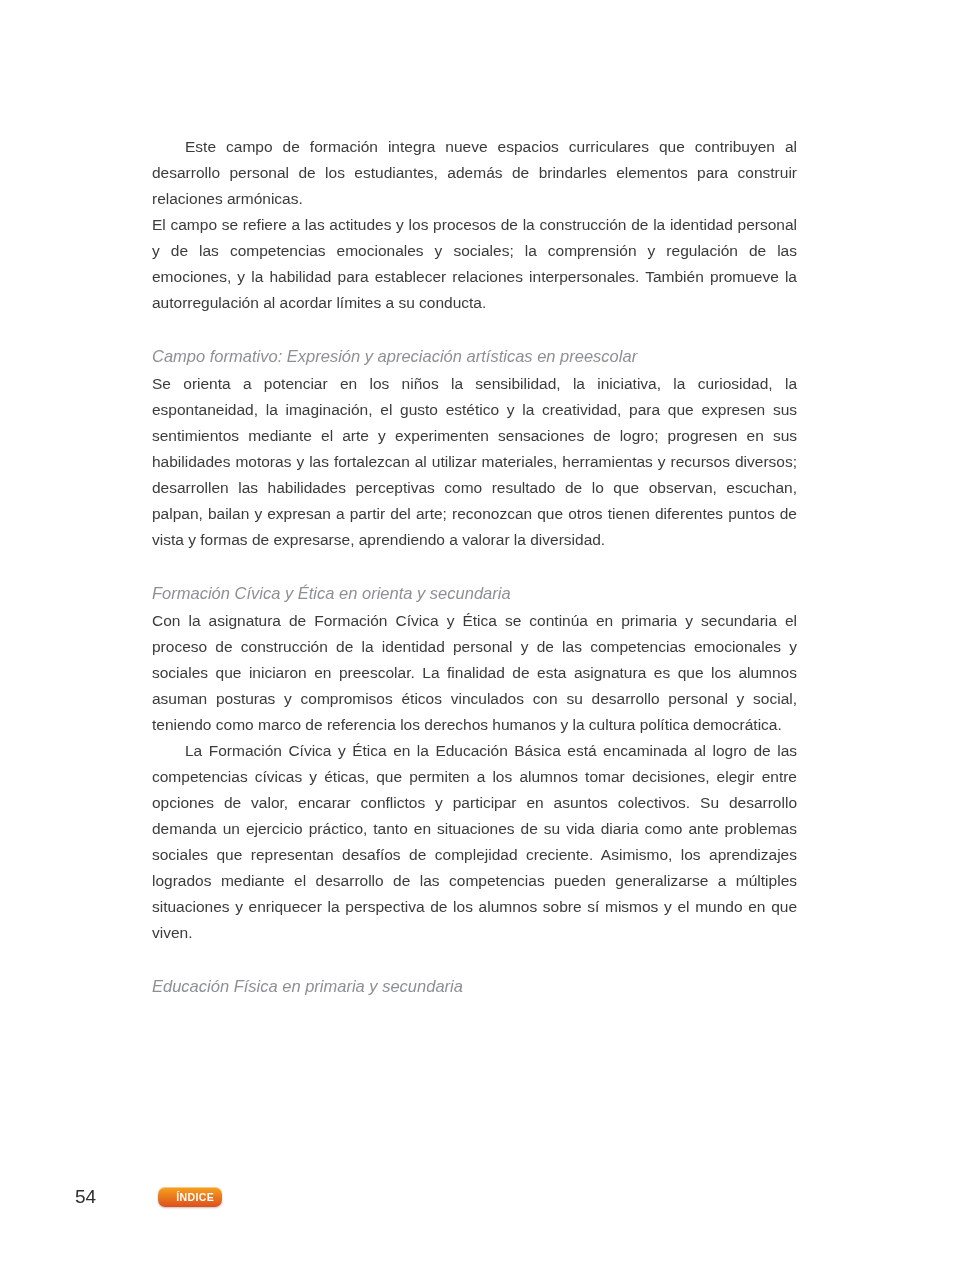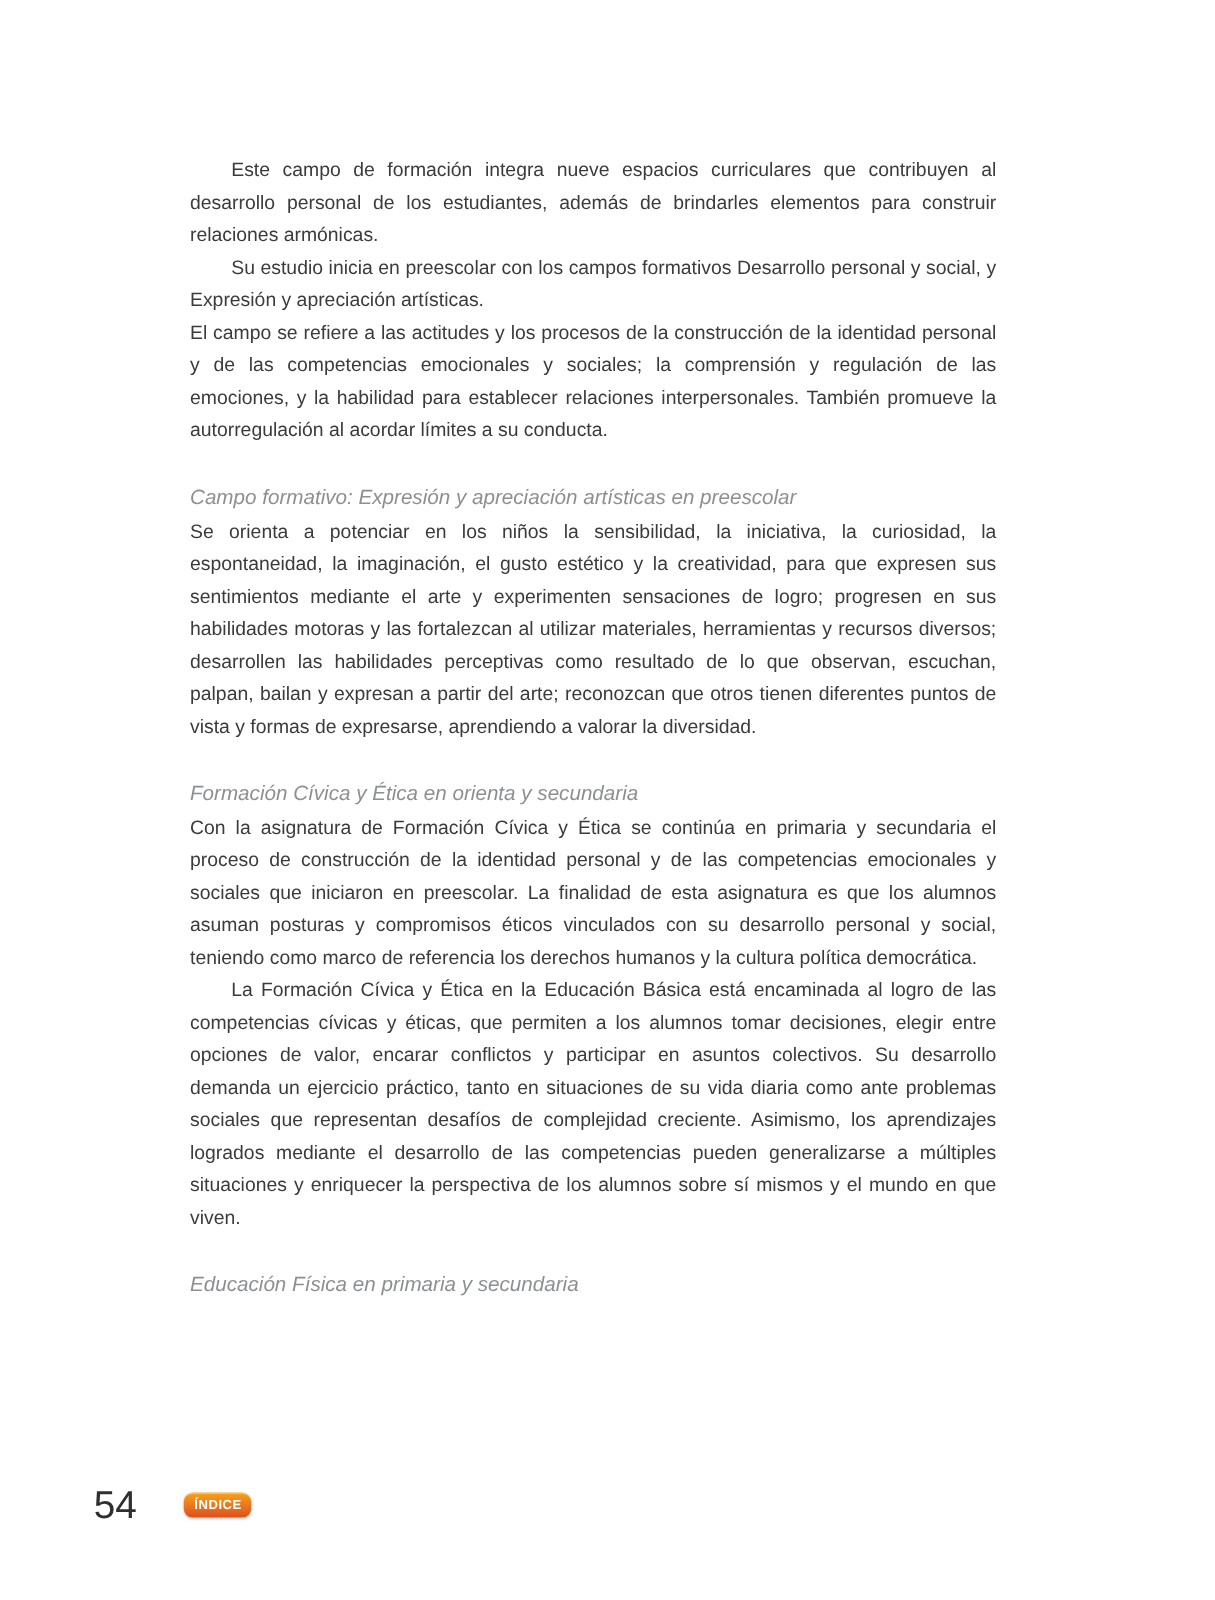--- a/index.html
+++ b/index.html
@@ -8,21 +8,21 @@
     width: 972px;
     height: 1280px;
     background: #ffffff;
     position: relative;
     font-family: "Liberation Sans", sans-serif;
     overflow: hidden;
   }
   .page-content {
     position: absolute;
     left: 152px;
-    top: 124px;
+    top: 134px;
     width: 645px;
   }
   p.body {
     margin: 0;
     font-size: 15.5px;
     line-height: 26px;
     color: #3b3b3b;
     text-align: justify;
   }
   p.indent { text-indent: 33px; }
@@ -35,47 +35,46 @@
     color: #8d9093;
   }
   .footer {
     position: absolute;
     left: 75px;
     top: 1186px;
     display: flex;
     align-items: center;
   }
   .page-number {
-    font-size: 31px;
+    font-size: 19px;
     color: #2f2f2f;
   }
   .indice-btn {
-    margin-left: 38px;
+    margin-left: 62px;
     display: inline-block;
     background: linear-gradient(#f6a31d, #dd4f1e);
     color: #ffffff;
     font-size: 10.5px;
     font-weight: bold;
     letter-spacing: 0.4px;
-    padding: 5px 8px 5px 8px;
+    padding: 5px 8px 5px 18px;
     border-radius: 7px;
     text-decoration: none;
     box-shadow: inset 0 1px 0 rgba(255,255,255,0.45), 0 1px 2px rgba(0,0,0,0.25);
     cursor: pointer;
     line-height: 1;
   }
 </style>
 </head>
 <body>
 
 <div class="page-content">
 
   <p class="body indent">Este campo de formación integra nueve espacios curriculares que contribuyen al desarrollo personal de los estudiantes, además de brindarles elementos para construir relaciones armónicas.</p>
 
-  <p class="body indent">Su estudio inicia en preescolar con los campos formativos Desarrollo personal y social, y Expresión y apreciación artísticas.</p>
 
   <p class="body">El campo se refiere a las actitudes y los procesos de la construcción de la identidad personal y de las competencias emocionales y sociales; la comprensión y regulación de las emociones, y la habilidad para establecer relaciones interpersonales. También promueve la autorregulación al acordar límites a su conducta.</p>
 
   <h3 class="section-heading">Campo formativo: Expresión y apreciación artísticas en preescolar</h3>
   <p class="body">Se orienta a potenciar en los niños la sensibilidad, la iniciativa, la curiosidad, la espontaneidad, la imaginación, el gusto estético y la creatividad, para que expresen sus sentimientos mediante el arte y experimenten sensaciones de logro; progresen en sus habilidades motoras y las fortalezcan al utilizar materiales, herramientas y recursos diversos; desarrollen las habilidades perceptivas como resultado de lo que observan, escuchan, palpan, bailan y expresan a partir del arte; reconozcan que otros tienen diferentes puntos de vista y formas de expresarse, aprendiendo a valorar la diversidad.</p>
 
   <h3 class="section-heading">Formación Cívica y Ética en orienta y secundaria</h3>
   <p class="body">Con la asignatura de Formación Cívica y Ética se continúa en primaria y secundaria el proceso de construcción de la identidad personal y de las competencias emocionales y sociales que iniciaron en preescolar. La finalidad de esta asignatura es que los alumnos asuman posturas y compromisos éticos vinculados con su desarrollo personal y social, teniendo como marco de referencia los derechos humanos y la cultura política democrática.</p>
   <p class="body indent">La Formación Cívica y Ética en la Educación Básica está encaminada al logro de las competencias cívicas y éticas, que permiten a los alumnos tomar decisiones, elegir entre opciones de valor, encarar conflictos y participar en asuntos colectivos. Su desarrollo demanda un ejercicio práctico, tanto en situaciones de su vida diaria como ante problemas sociales que representan desafíos de complejidad creciente. Asimismo, los aprendizajes logrados mediante el desarrollo de las competencias pueden generalizarse a múltiples situaciones y enriquecer la perspectiva de los alumnos sobre sí mismos y el mundo en que viven.</p>
 

